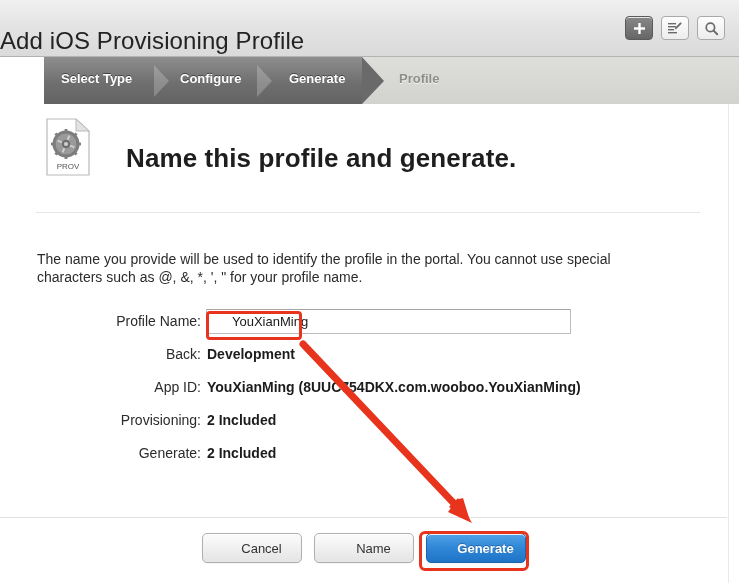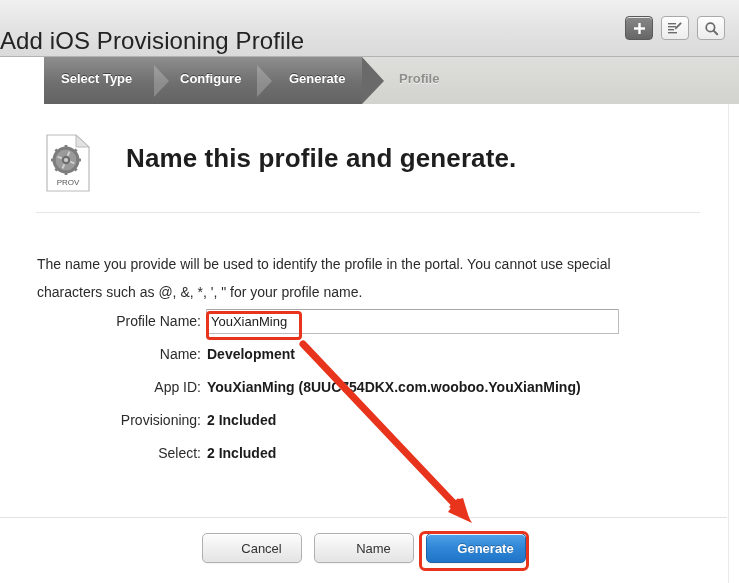--- a/index.html
+++ b/index.html
@@ -129,21 +129,21 @@
     position: absolute;
     right: 10px; top: 0;
     width: 1px; height: 479px;
     background: #e9e9e9;
   }
 
   
   .prov-icon {
     position: absolute;
     left: 45px; top: 118px;
-    width: 46px; height: 58px; margin-top: 16px;
+    width: 46px; height: 58px;
   }
   .head-title {
     position: absolute;
     left: 126px; top: 143px;
     font-size: 26px;
     font-weight: bold;
     color: #1e1e1e;
     letter-spacing: 0.1px;
   }
 
@@ -152,21 +152,21 @@
     left: 36px; top: 212px;
     width: 664px; height: 1px;
     background: #e6e6e6;
   }
 
   .blurb {
     position: absolute;
     left: 37px; top: 250px;
     width: 630px;
     font-size: 14px;
-    line-height: 28px;
+    line-height: 18px;
     color: #2b2b2b;
   }
 
   
   .form {
     position: absolute;
     left: 0; top: 309px;
     width: 739px;
   }
   .row {
@@ -188,30 +188,30 @@
     top: 4px;
     font-size: 14px;
     font-weight: bold;
     color: #1c1c1c;
     white-space: nowrap;
   }
   .name-input {
     position: absolute;
     left: 206px;
     top: 0px;
-    width: 413px;
+    width: 365px;
     height: 25px;
     border: 1px solid #bcbcbc;
     border-top-color: #a6a6a6;
     background: #ffffff;
     box-sizing: border-box;
     font-family: "Liberation Sans", sans-serif;
     font-size: 13px;
     color: #1a1a1a;
-    padding: 0 4px;
+    padding: 0 25px;
     outline: none;
     border-radius: 1px;
   }
 
   
   .divider-bottom {
     position: absolute;
     left: 0; top: 517px;
     width: 727px; height: 1px;
     background: #e2e2e2;
@@ -363,36 +363,36 @@
   <div class="blurb">The name you provide will be used to identify the profile in the portal. You cannot use special characters such as @, &amp;, *, ', " for your profile name.</div>
 
   <div class="form">
 
     <div class="row">
       <div class="row-label">Profile Name:</div>
       <input class="name-input" type="text" value="YouXianMing" style="">
     </div>
 
     <div class="row">
-      <div class="row-label">Name:</div>
+      <div class="row-label">Back:</div>
       <div class="row-value">Development</div>
     </div>
 
     <div class="row">
       <div class="row-label">App ID:</div>
       <div class="row-value">YouXianMing (8UUC754DKX.com.wooboo.YouXianMing)</div>
     </div>
 
     <div class="row">
       <div class="row-label">Provisioning:</div>
       <div class="row-value">2 Included</div>
     </div>
 
     <div class="row">
-      <div class="row-label">Select:</div>
+      <div class="row-label">Generate:</div>
       <div class="row-value">2 Included</div>
     </div>
 
   </div>
 
   <div class="divider-bottom"></div>
 
   <div class="btnbar">
     <button class="btn">Cancel</button>
     <button class="btn">Name</button>

